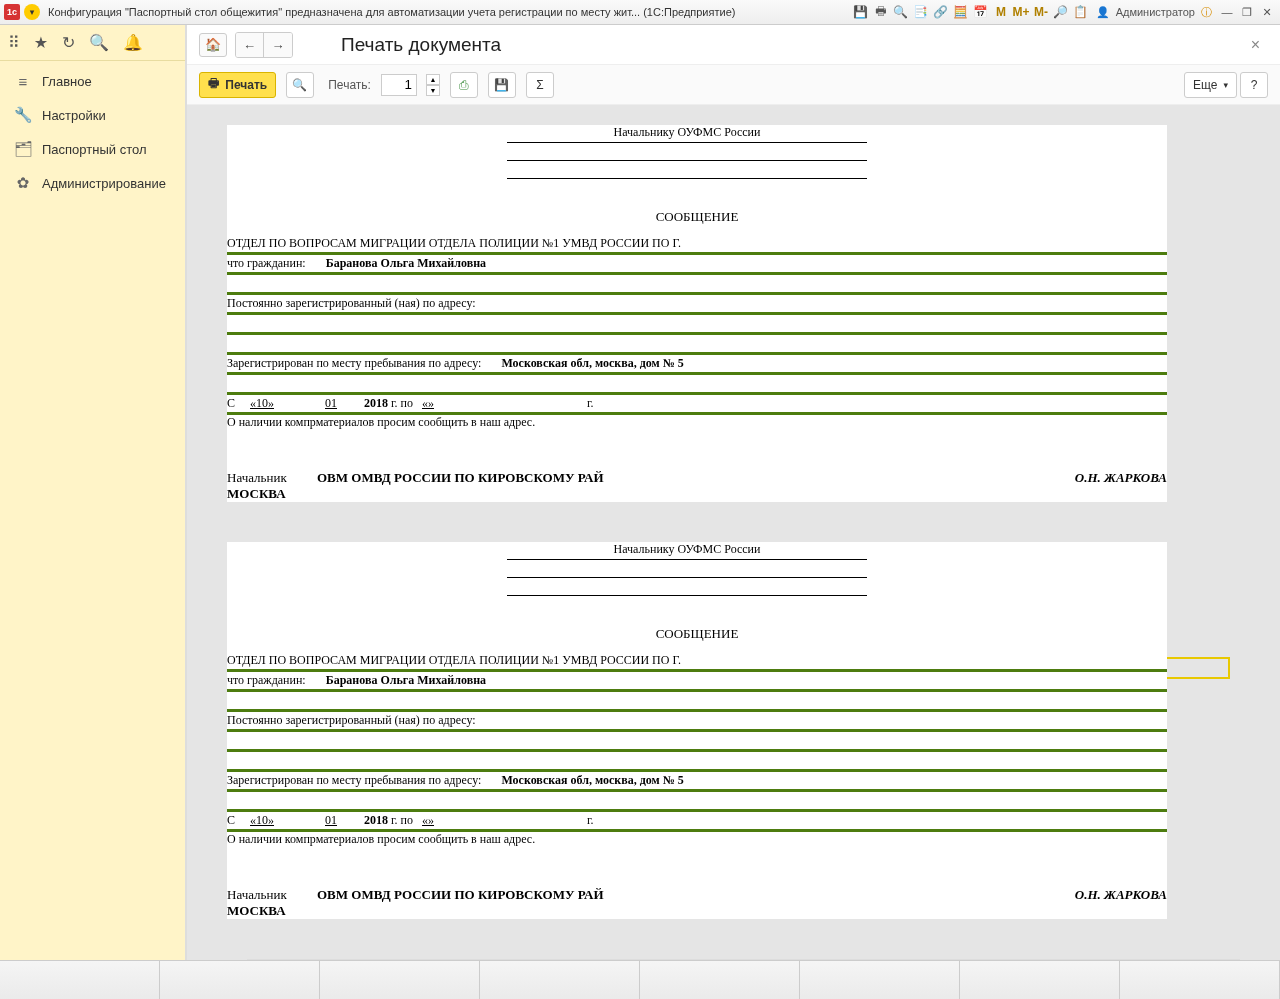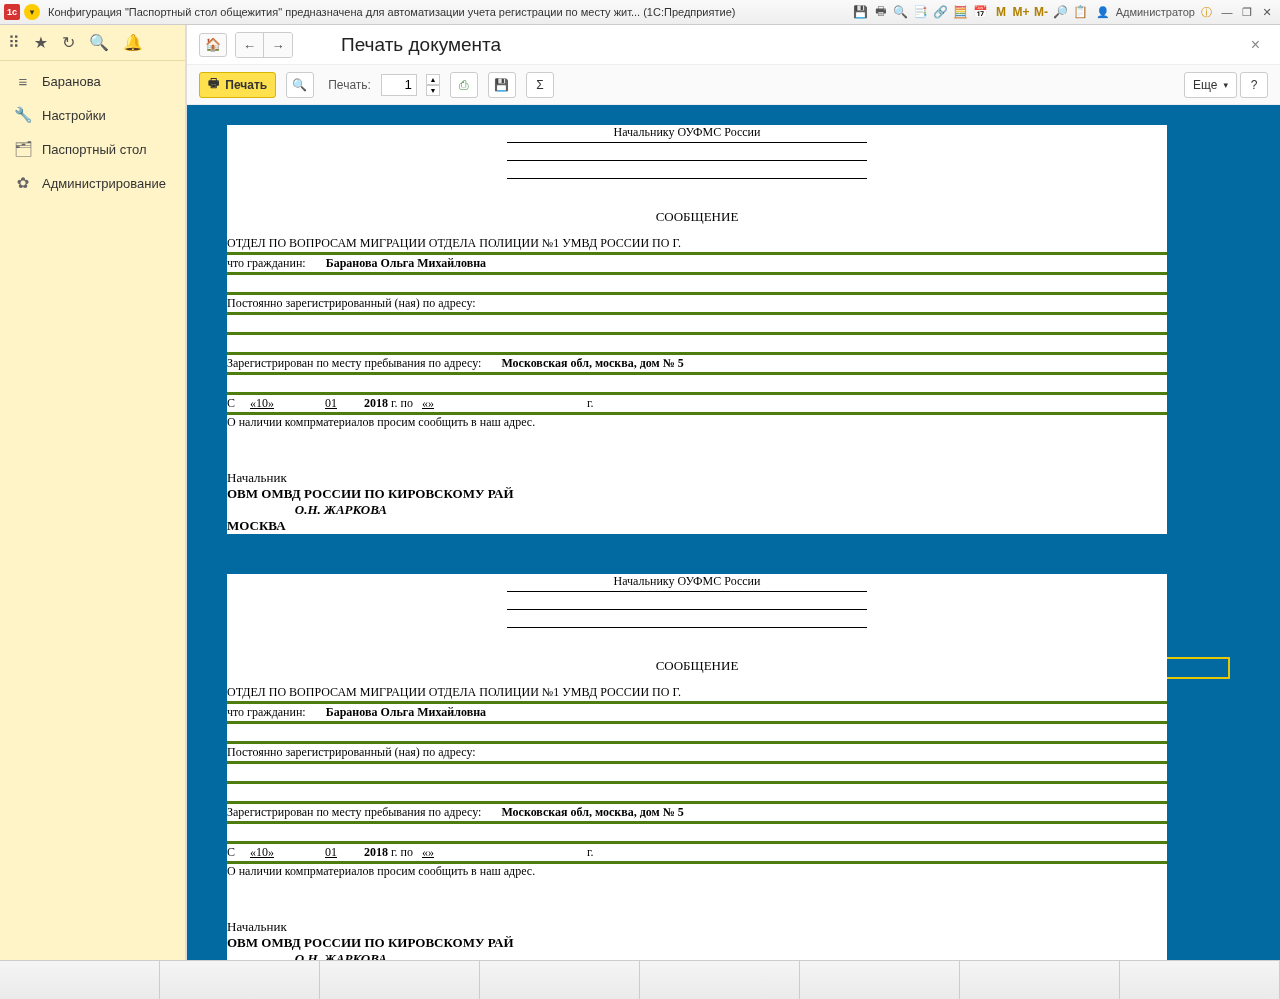--- a/index.html
+++ b/index.html
@@ -30,30 +30,30 @@
 .page-close { margin-left: auto; font-size: 16px; color: #888; cursor: pointer; padding: 4px 8px; }
 .toolbar { height: 40px; display: flex; align-items: center; padding: 0 12px; gap: 10px; border-bottom: 1px solid #eee; background: #fafafa; }
 .btn { height: 26px; border: 1px solid #ccc; border-radius: 3px; background: #fff; display: flex; align-items: center; padding: 0 8px; gap: 6px; cursor: pointer; font-size: 12px; color: #333; }
 .btn-yellow { background: #ffe04d; border-color: #d9b400; font-weight: bold; }
 .btn-icon { width: 28px; padding: 0; justify-content: center; }
 .copies-label { color: #555; margin-left: 4px; }
 .copies-input { width: 36px; height: 22px; border: 1px solid #ccc; padding: 0 4px; text-align: right; }
 .spinner { display: flex; flex-direction: column; margin-left: -1px; }
 .spinner span { width: 14px; height: 11px; border: 1px solid #ccc; background: #fff; font-size: 7px; display: flex; align-items: center; justify-content: center; cursor: pointer; }
 .tb-right { margin-left: auto; display: flex; gap: 3px; }
-.doc-area { flex: 1; overflow: auto; background: #0369a1; position: relative; padding: 20px 20px 20px 40px; }
+.doc-area { flex: 1; overflow: auto; background: #e5e5e5; position: relative; padding: 20px 20px 20px 40px; }
 .doc-page { width: 940px; background: #fff; font-family: 'Times New Roman', serif; font-size: 13px; color: #000; margin-bottom: 40px; position: relative; }
 .doc-header { text-align: center; margin-left: 280px; width: 360px; }
 .uline { border-bottom: 1px solid #000; min-height: 18px; }
 .doc-heading { text-align: center; margin: 30px 0 10px; font-size: 13px; }
 .doc-row { border-bottom: 3px solid #4d7c0f; min-height: 18px; padding: 1px 0; font-size: 12px; }
 .doc-label { display: inline; margin-top: 24px; }
 .doc-val { display: inline; font-weight: bold; margin-left: 20px; }
 .nowrap { white-space: nowrap; }
-.sig-row { display: flex; margin-top: 40px; font-size: 13px; flex-direction: column; }
+.sig-row { display: flex; margin-top: 40px; font-size: 13px; }
 .sig-row .col1 { width: 90px; }
 .sig-row .col2 { flex: 1; font-weight: bold; }
 .sig-row .col3 { width: 160px; font-weight: bold; text-align: right; font-style: italic; }
 .yellow-marker { position: absolute; right: 50px; top: 552px; width: 78px; height: 22px; border: 2px solid #e8c800; }
 .bottombar { height: 40px; background: linear-gradient(#f5f5f5,#eaeaea); border-top: 1px solid #ccc; display: flex; }
 .bottombar .panel { flex: 1; border-right: 1px solid #ccc; }
 .scroll-h { height: 16px; background: #f0f0f0; border-top: 1px solid #ddd; position: relative; margin: 0 20px; }
 .scroll-h::before { content: ""; position: absolute; left: 0; top: 2px; width: 820px; height: 10px; background: #ccc; border-radius: 5px; }
 </style>
 </head>
@@ -92,21 +92,21 @@
     <div class="side-icons">
       <span>⠿</span>
       <span>★</span>
       <span>↻</span>
       <span>🔍</span>
       <span>🔔</span>
     </div>
     <div class="side-nav">
       <div class="side-item">
           <span class="ic">≡</span>
-          <span>Баранова</span>
+          <span>Главное</span>
         </div>
       <div class="side-item">
           <span class="ic">🔧</span>
           <span>Настройки</span>
         </div>
       <div class="side-item">
           <span class="ic">🗂</span>
           <span>Паспортный стол</span>
         </div>
       <div class="side-item">

